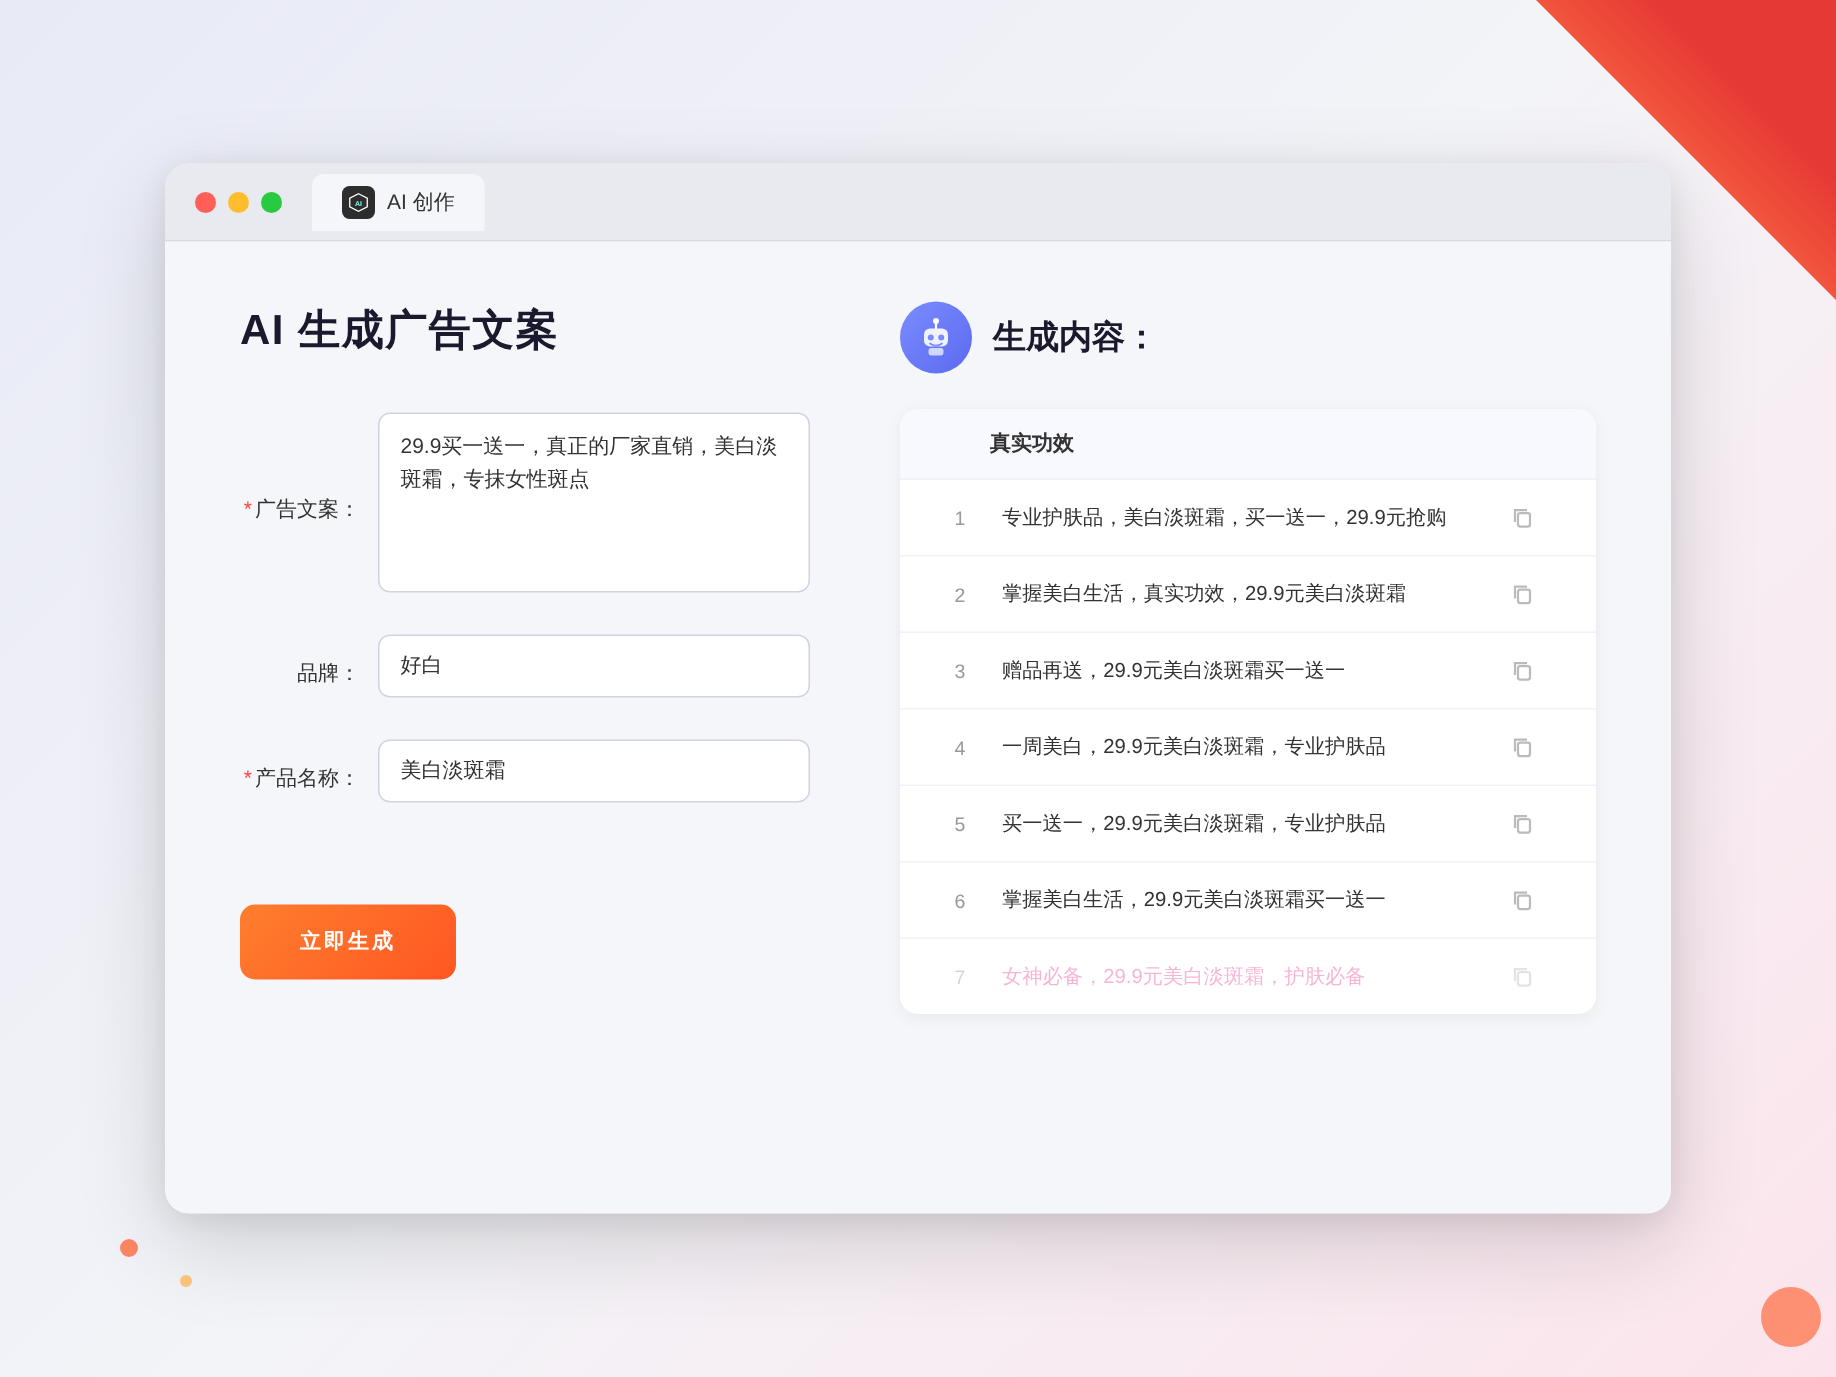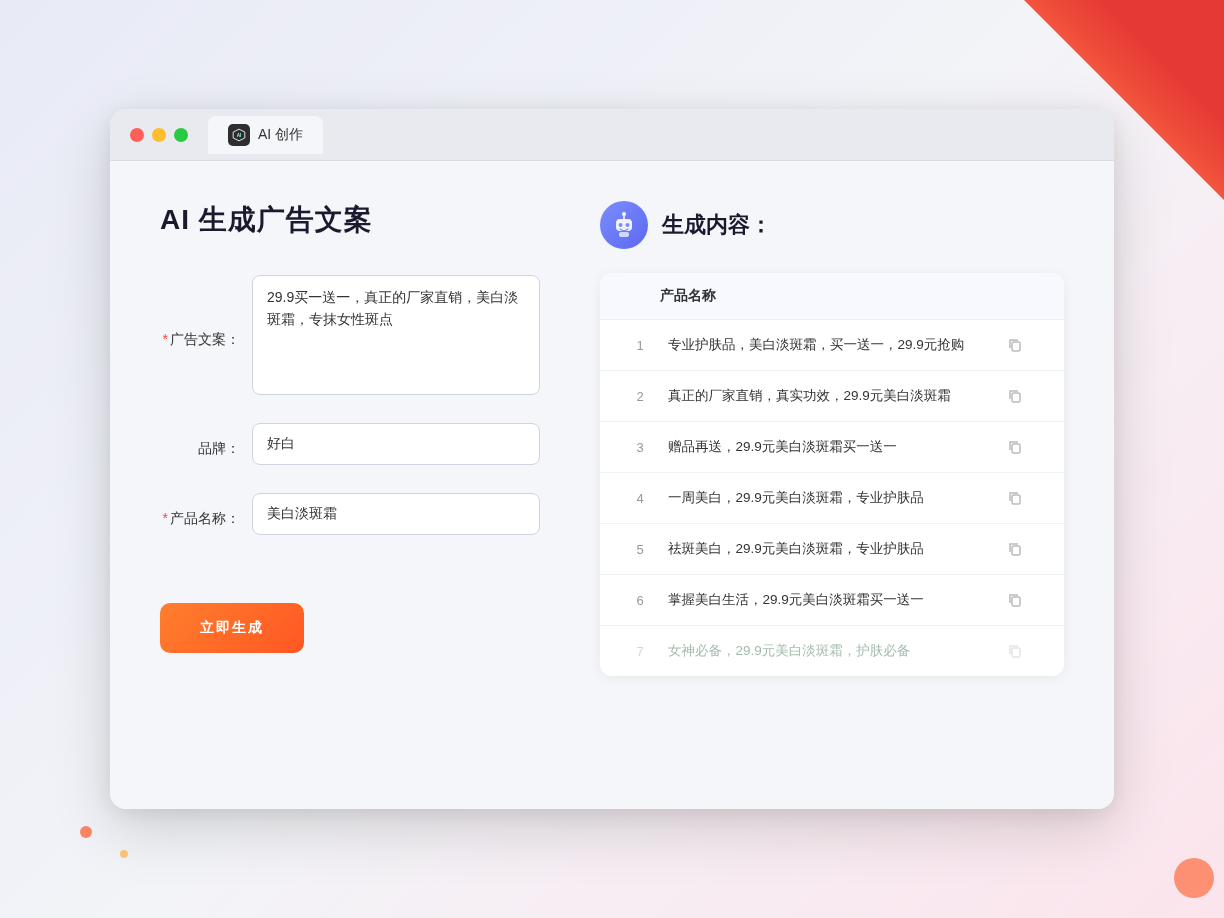--- a/index.html
+++ b/index.html
@@ -260,21 +260,21 @@
       text-align: center;
     }
 
     .row-text {
       font-size: 13.5px;
       color: #333;
       line-height: 1.5;
     }
 
     .result-row.faded .row-text {
-      color: #14532d;
+      color: #ec4899;
     }
 
     .copy-icon {
       width: 22px; height: 22px;
       display: flex;
       align-items: center;
       justify-content: center;
       cursor: pointer;
       color: #bbb;
     }
@@ -358,38 +358,38 @@
 
             <rect x="9" y="21" width="10" height="5" rx="2" fill="white" fill-opacity="0.7"></rect>
           </svg>
         </div>
         <h2 class="result-title">生成内容：</h2>
       </div>
 
       <div class="result-box">
         <div class="result-table-header">
           <span></span>
-          <span class="col-header">产品名称</span>
+          <span class="col-header">真实功效</span>
           <span></span>
         </div>
 
         <div id="result-rows">
             <div class="result-row">
               <span class="row-num">1</span>
               <span class="row-text">专业护肤品，美白淡斑霜，买一送一，29.9元抢购</span>
               <span class="copy-icon">
                 <svg viewBox="0 0 16 16" fill="none" stroke="currentColor" stroke-width="1.5">
     <rect x="5" y="5" width="8" height="9" rx="1.5"></rect>
     <path d="M3 11V3h8"></path>
   </svg>
               </span>
             </div>
             <div class="result-row">
               <span class="row-num">2</span>
-              <span class="row-text">真正的厂家直销，真实功效，29.9元美白淡斑霜</span>
+              <span class="row-text">掌握美白生活，真实功效，29.9元美白淡斑霜</span>
               <span class="copy-icon">
                 <svg viewBox="0 0 16 16" fill="none" stroke="currentColor" stroke-width="1.5">
     <rect x="5" y="5" width="8" height="9" rx="1.5"></rect>
     <path d="M3 11V3h8"></path>
   </svg>
               </span>
             </div>
             <div class="result-row">
               <span class="row-num">3</span>
               <span class="row-text">赠品再送，29.9元美白淡斑霜买一送一</span>
@@ -405,21 +405,21 @@
               <span class="row-text">一周美白，29.9元美白淡斑霜，专业护肤品</span>
               <span class="copy-icon">
                 <svg viewBox="0 0 16 16" fill="none" stroke="currentColor" stroke-width="1.5">
     <rect x="5" y="5" width="8" height="9" rx="1.5"></rect>
     <path d="M3 11V3h8"></path>
   </svg>
               </span>
             </div>
             <div class="result-row">
               <span class="row-num">5</span>
-              <span class="row-text">祛斑美白，29.9元美白淡斑霜，专业护肤品</span>
+              <span class="row-text">买一送一，29.9元美白淡斑霜，专业护肤品</span>
               <span class="copy-icon">
                 <svg viewBox="0 0 16 16" fill="none" stroke="currentColor" stroke-width="1.5">
     <rect x="5" y="5" width="8" height="9" rx="1.5"></rect>
     <path d="M3 11V3h8"></path>
   </svg>
               </span>
             </div>
             <div class="result-row">
               <span class="row-num">6</span>
               <span class="row-text">掌握美白生活，29.9元美白淡斑霜买一送一</span>

